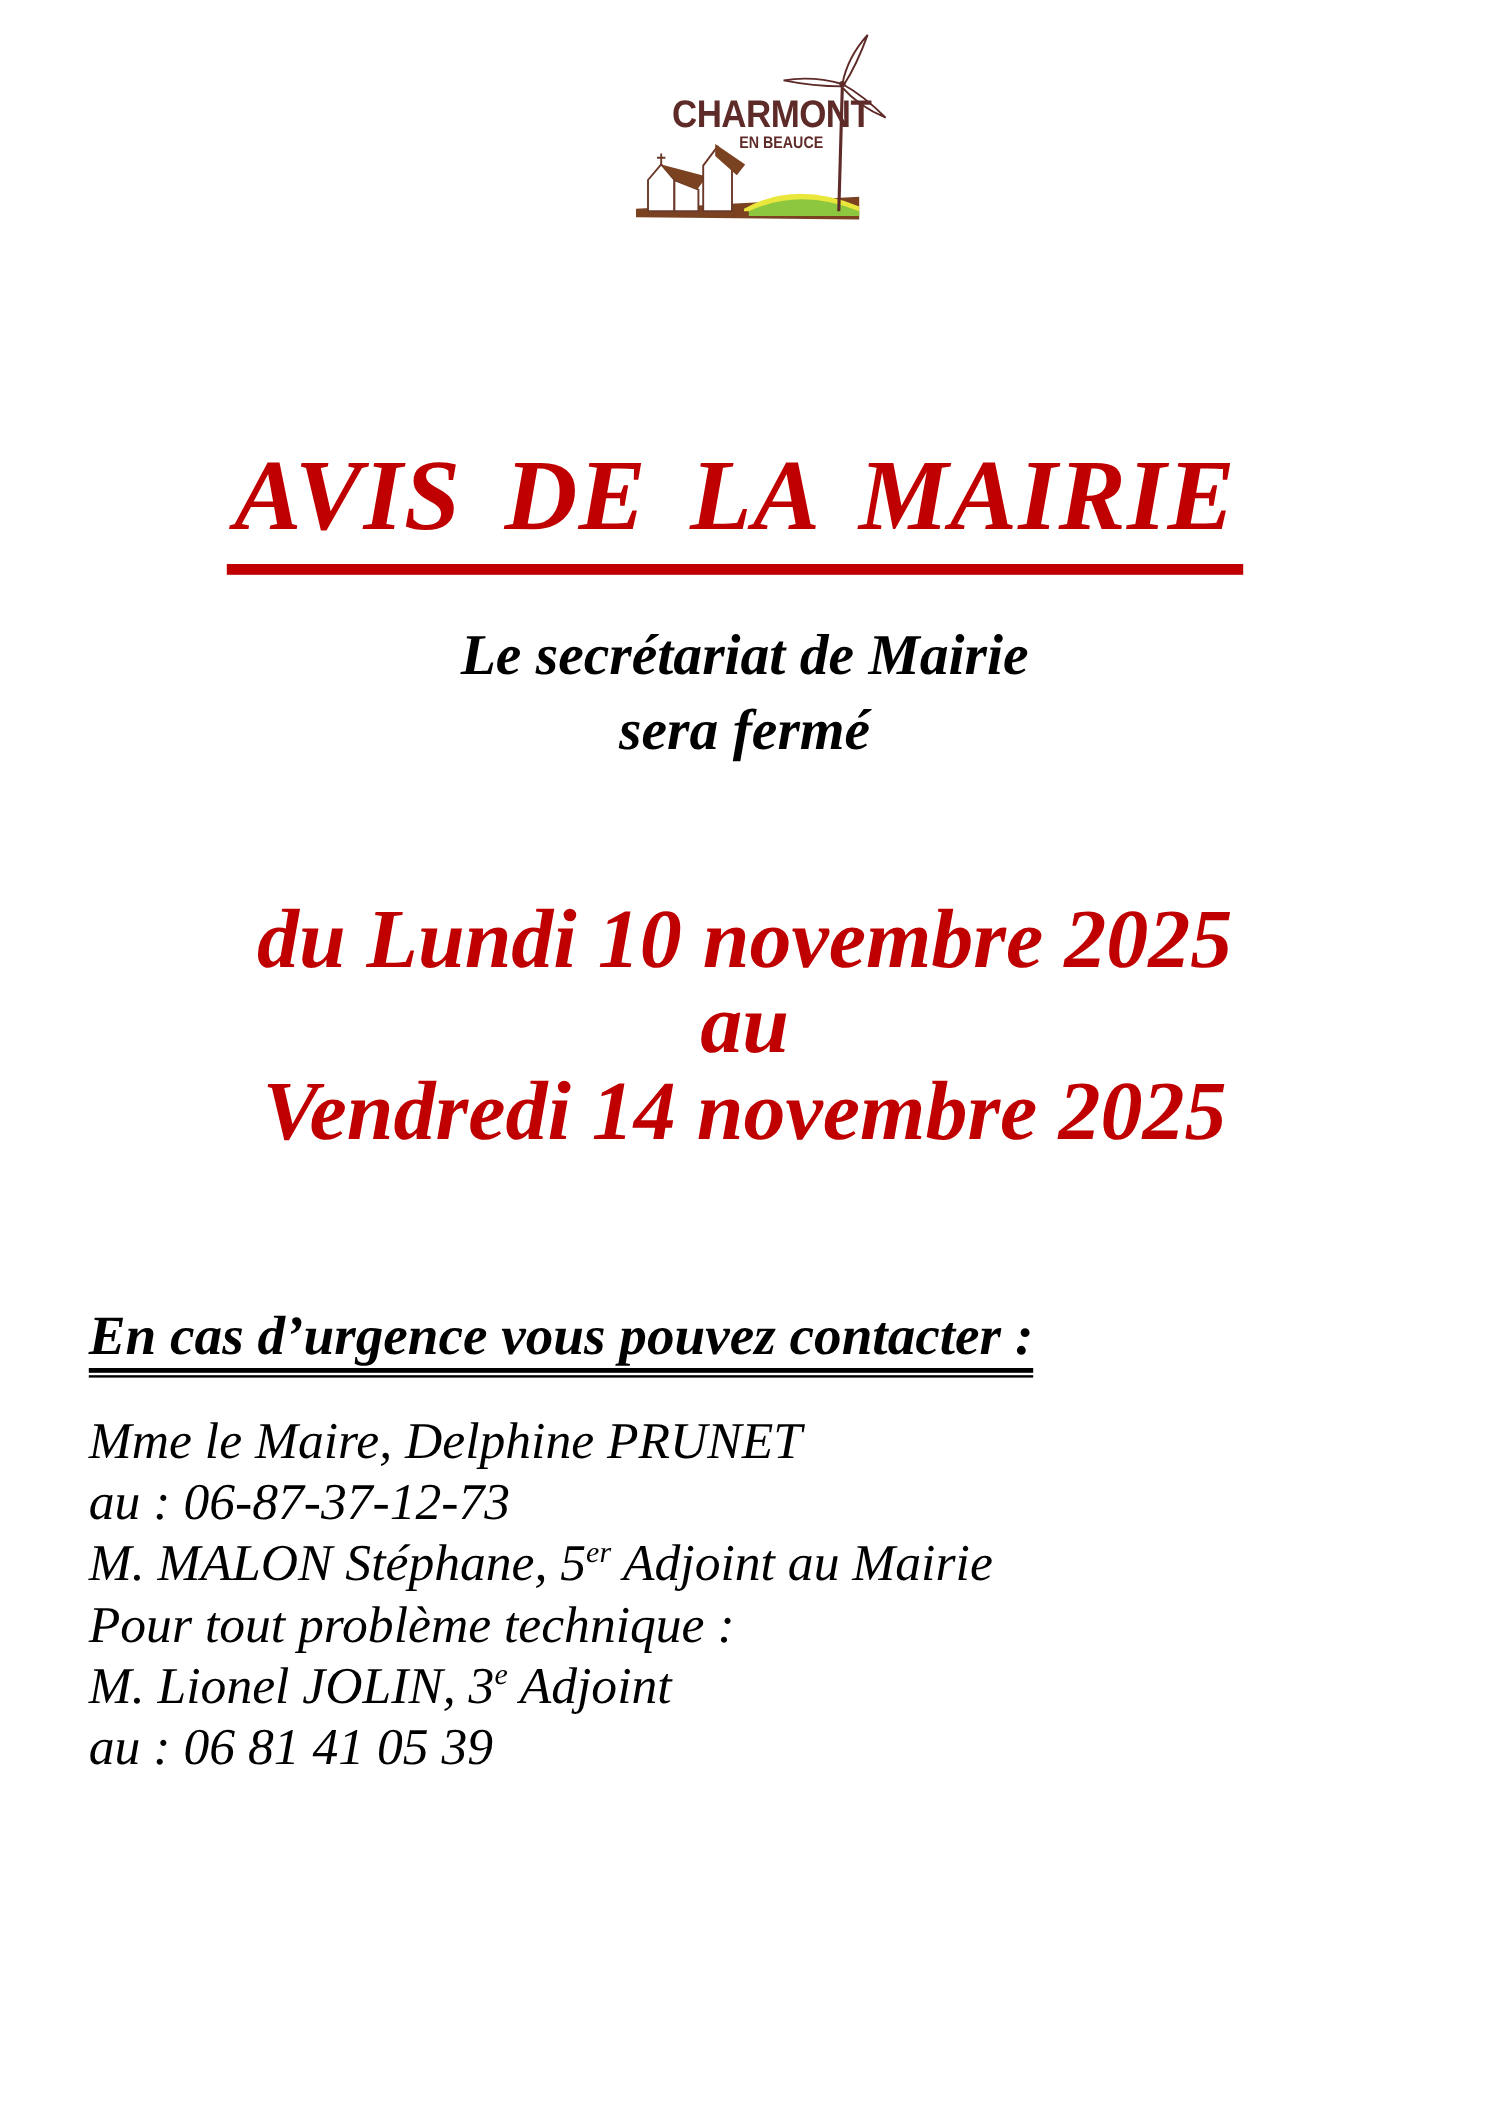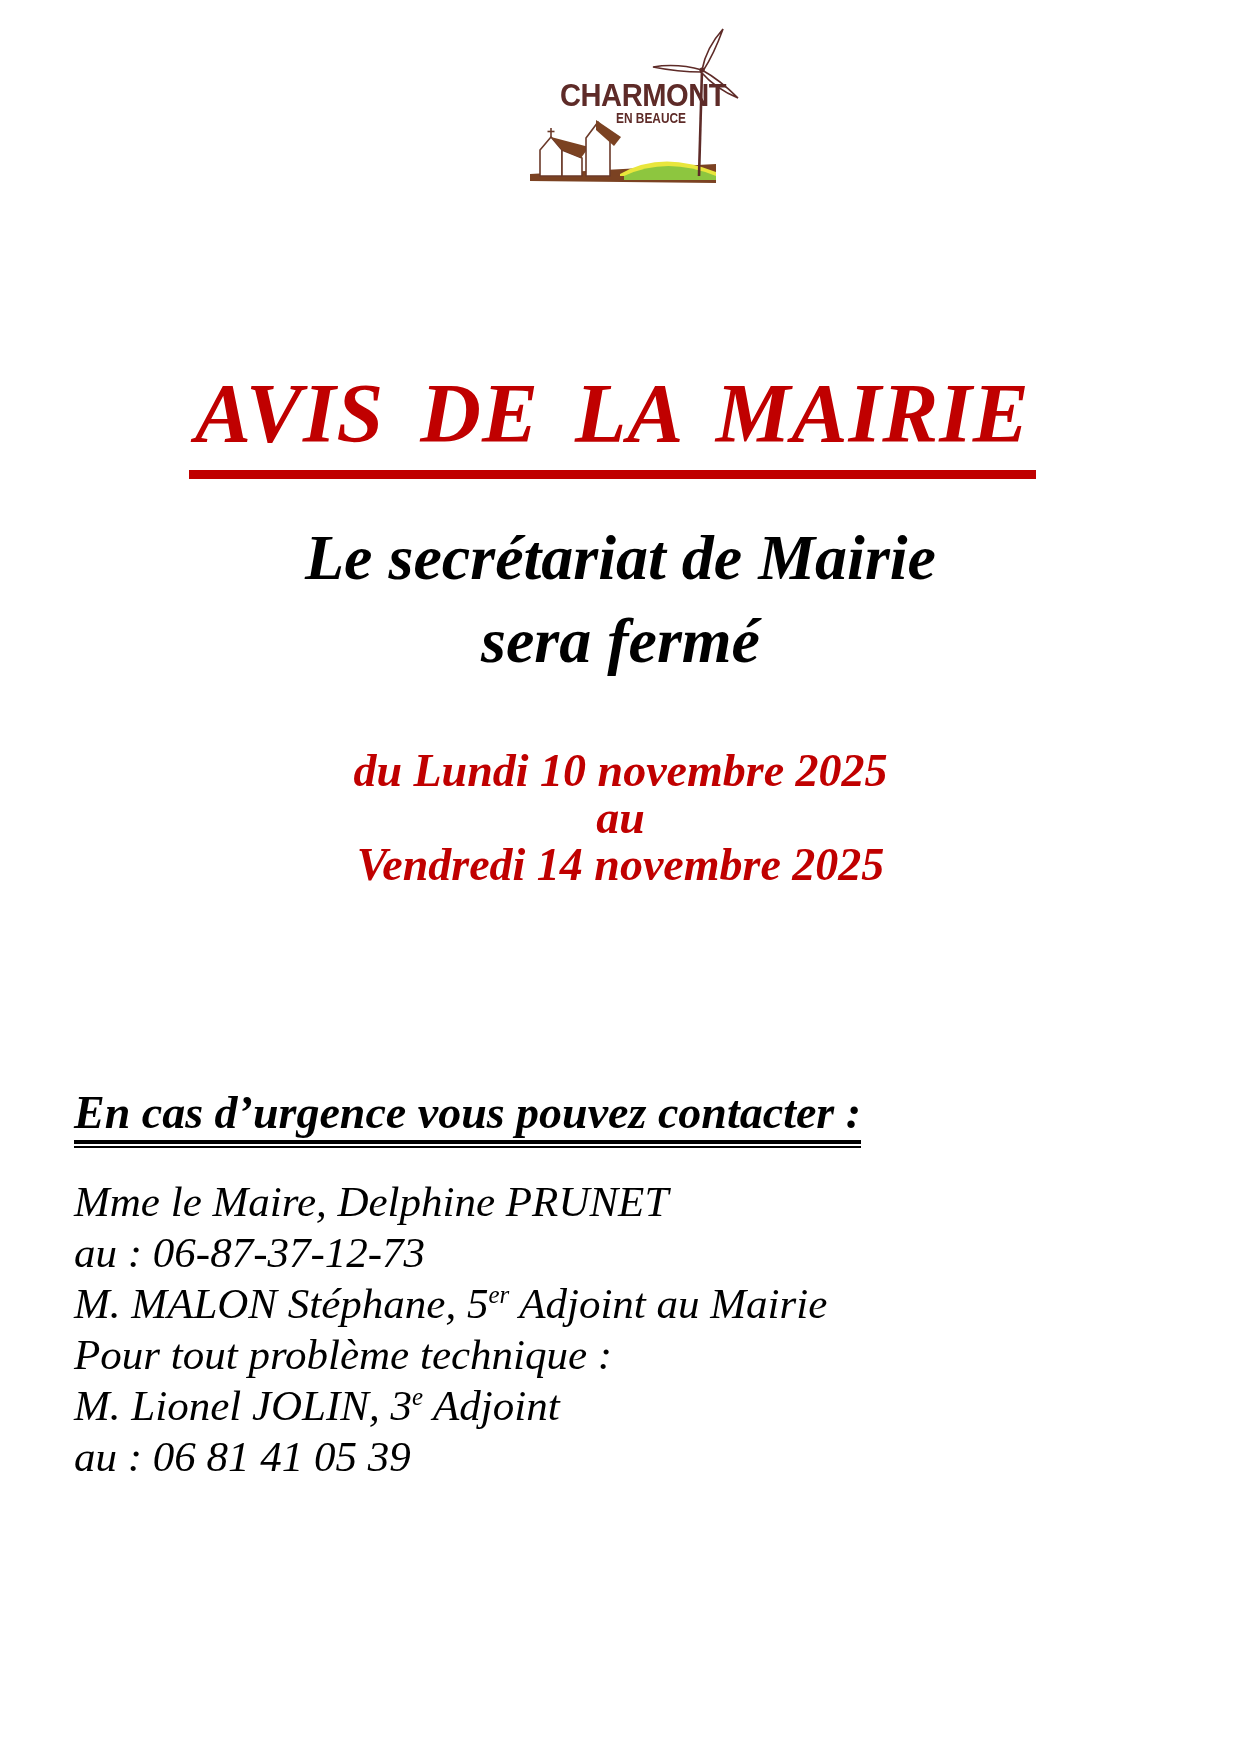--- a/index.html
+++ b/index.html
@@ -54,35 +54,35 @@
     padding: 0 6px 14px 6px;
   }
 
   
   .subtitle {
     position: absolute;
     top: 516px;
     left: 0;
     width: 1241px;
     text-align: center;
-    font-size: 64px;
+    font-size: 48px;
     line-height: 1.3;
     font-weight: bold;
     font-style: italic;
     color: #000000;
   }
 
   
   .dates {
     position: absolute;
     top: 748px;
     left: 0;
     width: 1241px;
     text-align: center;
-    font-size: 46px;
+    font-size: 70px;
     line-height: 1.02;
     font-weight: bold;
     font-style: italic;
     color: #c00000;
   }
 
   
   .contacts {
     position: absolute;
     left: 74px;

